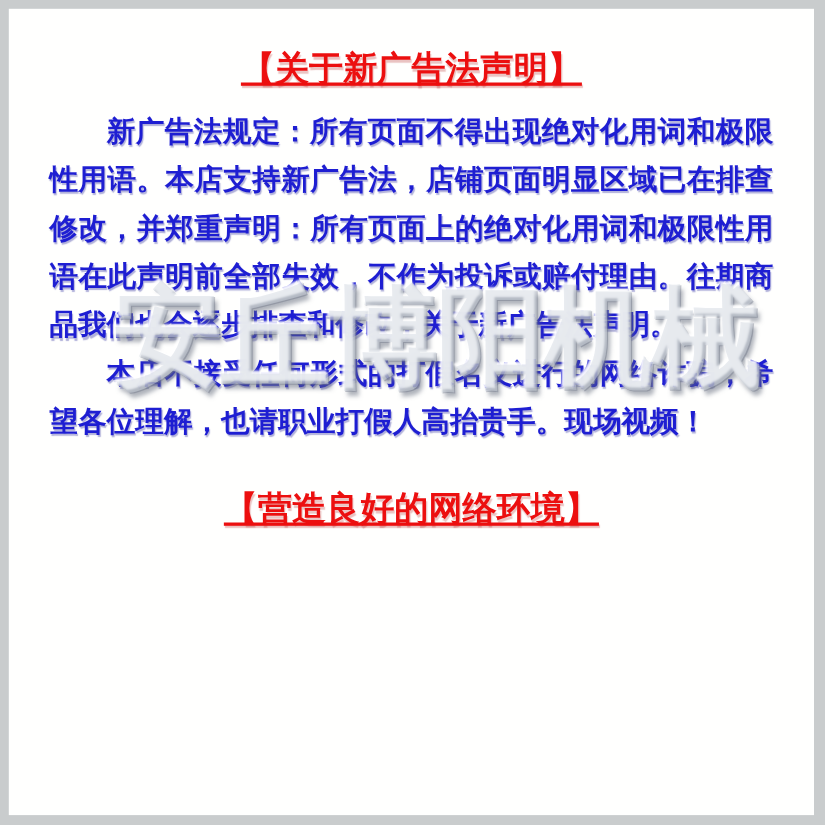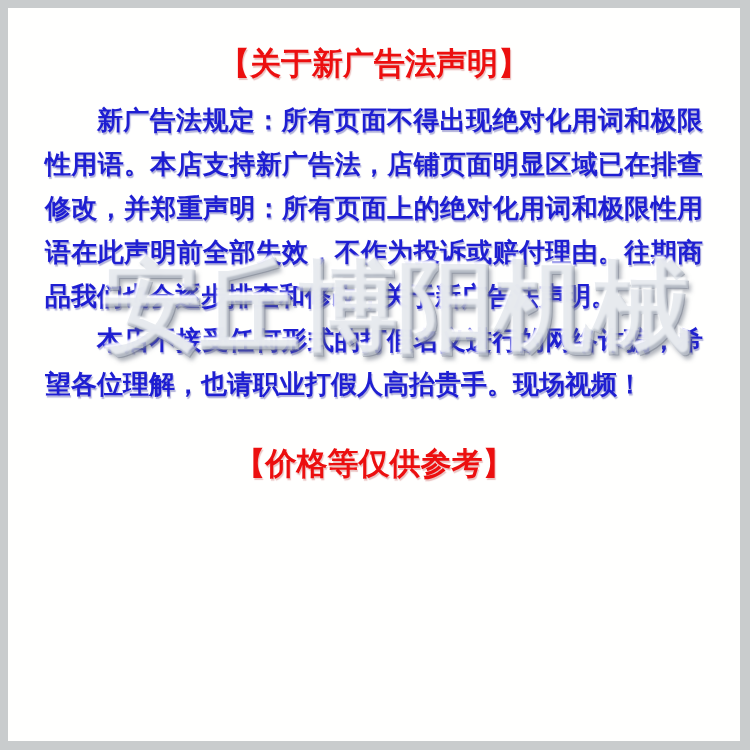--- a/index.html
+++ b/index.html
@@ -39,20 +39,21 @@
   }
   .title {
     margin: 38px 0 0 0;
     font-size: 31px;
     line-height: 34px;
     font-weight: bold;
     text-align: center;
     color: var(--title-red);
     text-shadow: 1px 2px 1px rgba(170, 10, 10, 0.25);
     letter-spacing: 0px;
+    text-decoration: underline;
   }
   .title.second {
     margin-top: 40px;
   }
   .body-para {
     margin: 0;
     font-size: 26px;
     line-height: 44px;
     font-weight: bold;
     color: var(--body-blue);
@@ -91,18 +92,18 @@
     <div class="watermark">安丘博阳机械</div>
 
     <div class="content">
 
       <h1 class="title">【关于新广告法声明】</h1>
 
       <p class="body-para first">新广告法规定：所有页面不得出现绝对化用词和极限性用语。本店支持新广告法，店铺页面明显区域已在排查修改，并郑重声明：所有页面上的绝对化用词和极限性用语在此声明前全部失效，不作为投诉或赔付理由。往期商品我们也会逐步排查和修改，关于新广告法声明。</p>
 
       <p class="body-para">本店不接受任何形式的打假名义进行的网络诈骗，希望各位理解，也请职业打假人高抬贵手。现场视频！</p>
 
-      <h1 class="title second">【价格等仅供参考】</h1>
+      <h1 class="title second">【营造良好的网络环境】</h1>
 
 
     </div>
   </div>
 </div>
 
 </body></html>

